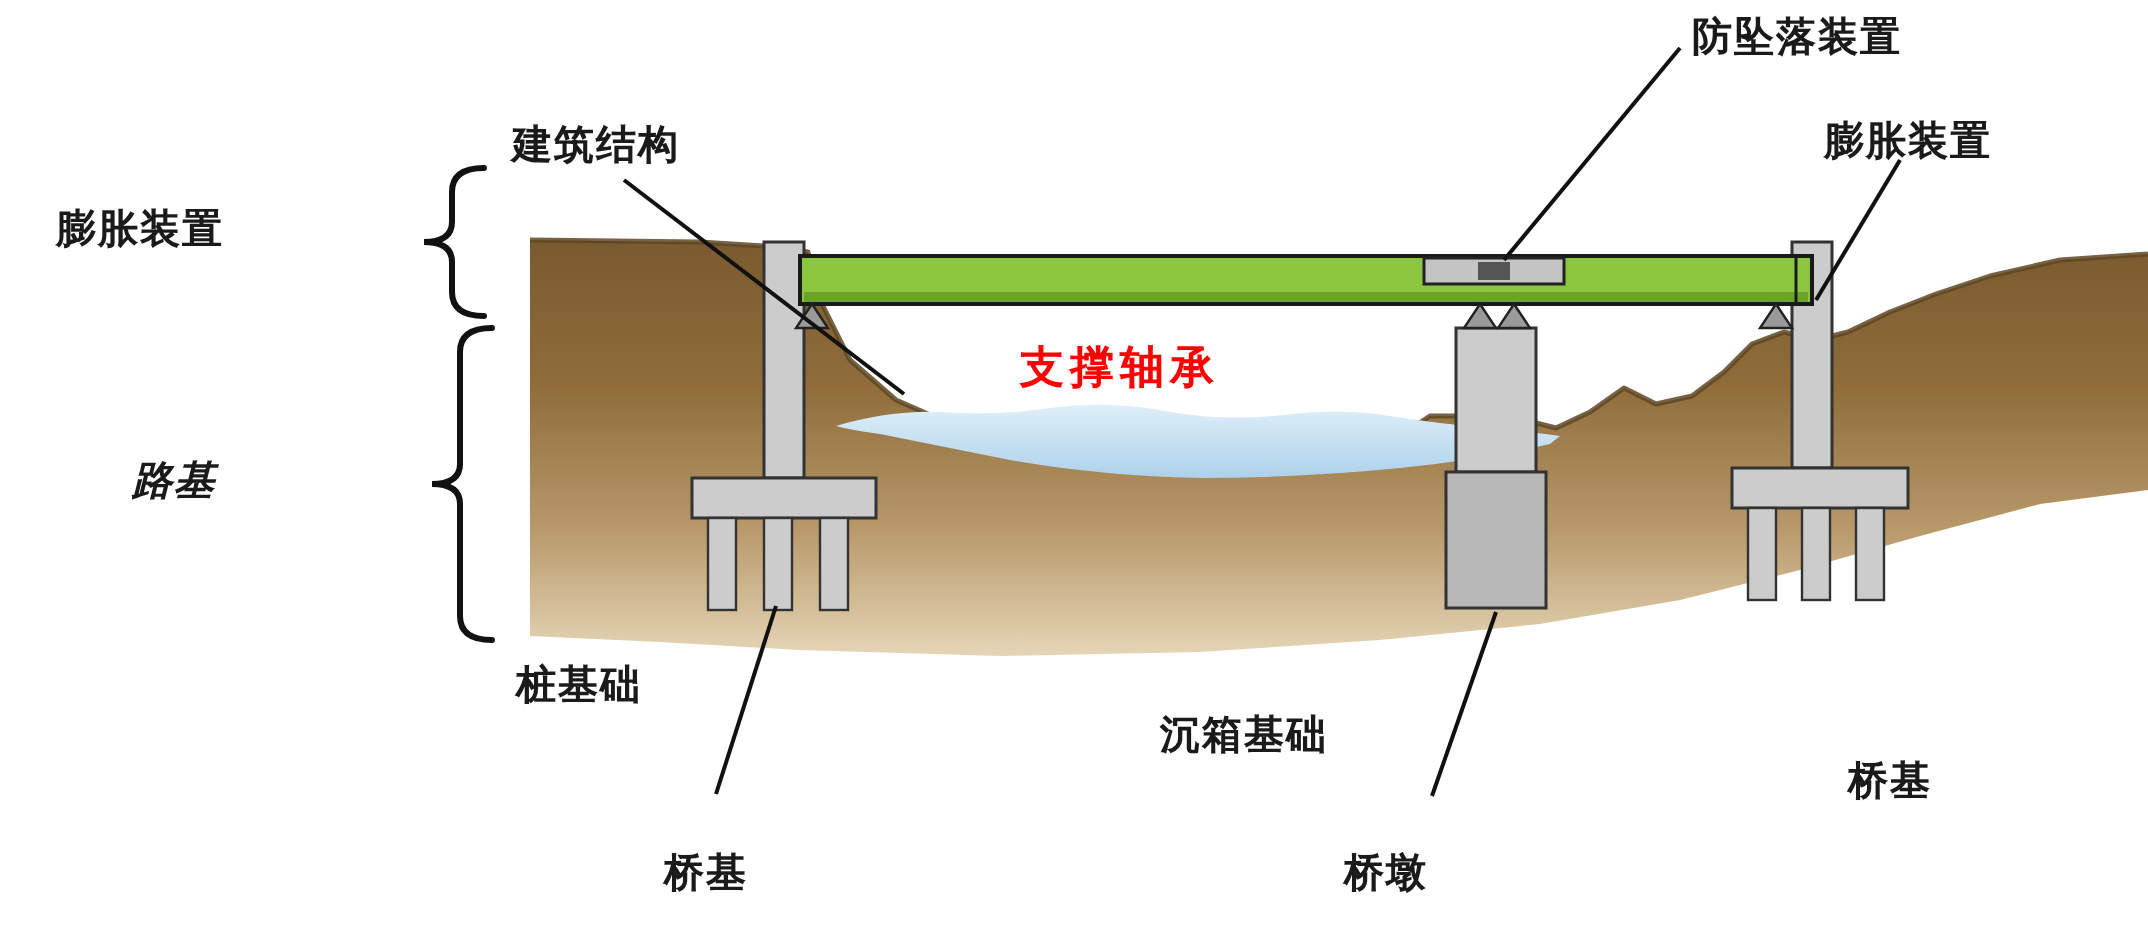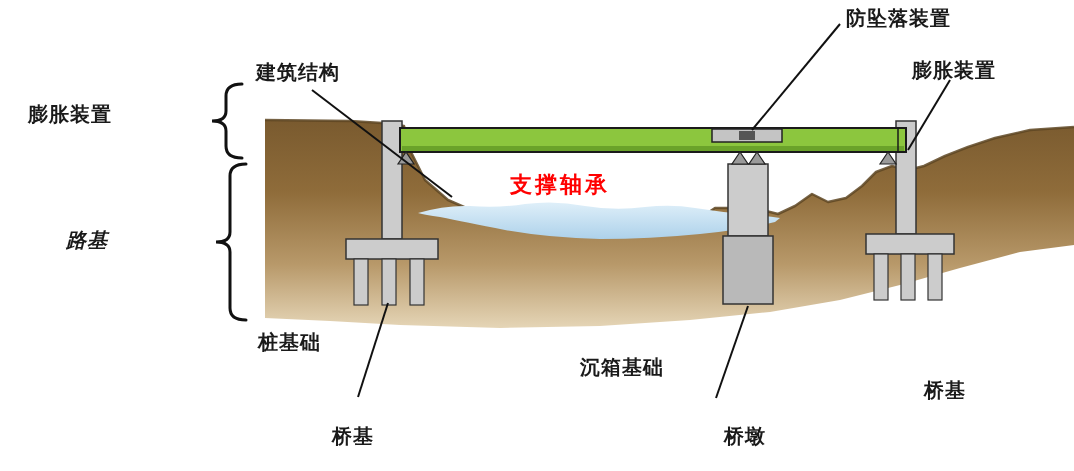--- a/index.html
+++ b/index.html
@@ -83,16 +83,16 @@
 
   <div class="lbl" style="left:846px;top:6px;">防坠落装置</div>
   <div class="lbl" style="left:912px;top:58px;">膨胀装置</div>
   <div class="lbl" style="left:256px;top:60px;">建筑结构</div>
   <div class="lbl" style="left:28px;top:102px;">膨胀装置</div>
   <div class="lbl" style="left:66px;top:228px;font-style:italic;">路基</div>
   <div class="lbl lbl-red" style="left:510px;top:172px;">支撑轴承</div>
   <div class="lbl" style="left:258px;top:330px;">桩基础</div>
   <div class="lbl" style="left:580px;top:326px;margin-top:29px;">沉箱基础</div>
   <div class="lbl" style="left:332px;top:424px;">桥基</div>
-  <div class="lbl" style="left:724px;top:424px;">桥墩</div>
+  <div class="lbl" style="left:672px;top:424px;">桥墩</div>
   <div class="lbl" style="left:924px;top:378px;">桥基</div>
 
 </div>
 
 </body></html>

